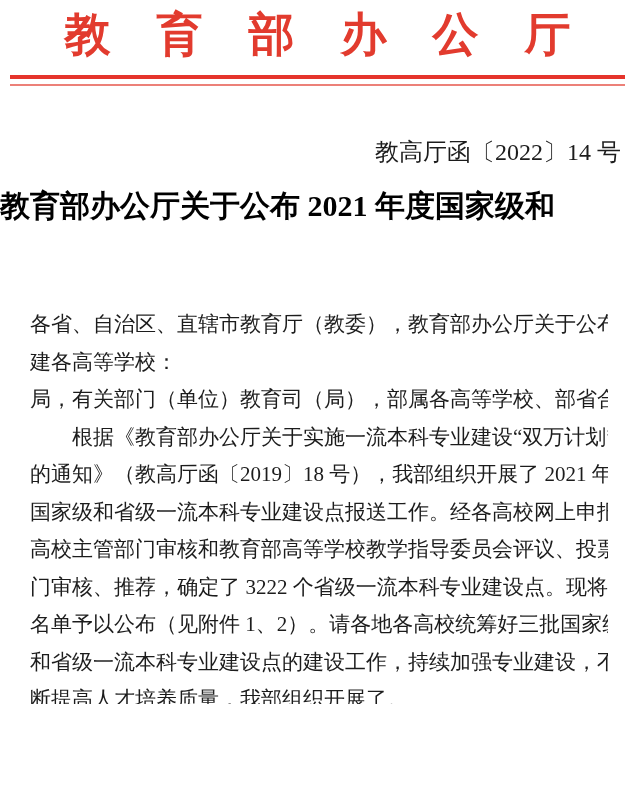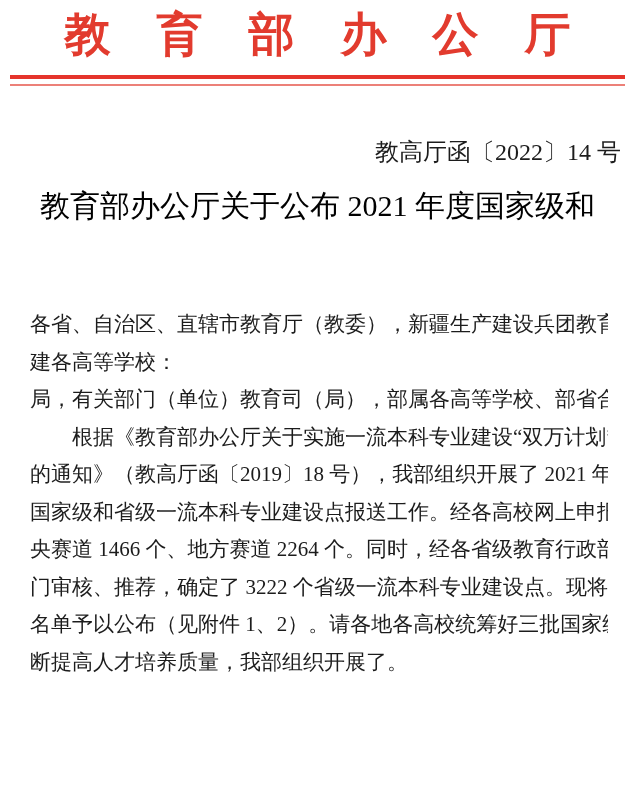--- a/index.html
+++ b/index.html
@@ -53,24 +53,24 @@
     font-size: 24px;
     color: #1c1c1c;
     white-space: nowrap;
   }
   
   .doc-title {
     position: absolute;
     top: 186px;
     left: 0;
     width: 100%;
-    text-align: center;
+    text-align: left;
     font-size: 30px;
     line-height: 40px;
-    font-weight: normal;
+    font-weight: bold;
     color: #000000;
   }
   
   .doc-body {
     position: absolute;
     top: 306px;
     left: 30px;
     width: 578px;
     font-size: 21px;
     line-height: 37.5px;
@@ -101,28 +101,29 @@
   <div class="divider-thin" style="background: rgb(236, 128, 120);"></div>
 
   <div class="doc-number">教高厅函〔2022〕14 号</div>
 
   <div class="doc-title">
     <div>教育部办公厅关于公布 2021 年度国家级和</div>
   </div>
 
   <div class="doc-body">
     <div>
-        <div class="body-line">各省、自治区、直辖市教育厅（教委），新疆生产建设兵团教育</div>
+        <div class="body-line">各省、自治区、直辖市教育厅（教委），教育部办公厅关于公布</div>
         <div class="body-line last">建各高等学校：</div>
         <div class="body-line">局，有关部门（单位）教育司（局），部属各高等学校、部省合</div>
       </div>
     <div>
         <div class="body-line indent">根据《教育部办公厅关于实施一流本科专业建设“双万计划”</div>
         <div class="body-line">的通知》（教高厅函〔2019〕18 号），我部组织开展了 2021 年度</div>
         <div class="body-line">国家级和省级一流本科专业建设点报送工作。经各高校网上申报、</div>
-        <div class="body-line">央赛道 1466 个、地方赛道 2264 个。同时，经各省级教育行政部</div>
+        <div class="body-line">高校主管部门审核和教育部高等学校教学指导委员会评议、投票</div>
         <div class="body-line">门审核、推荐，确定了 3222 个省级一流本科专业建设点。现将</div>
         <div class="body-line">名单予以公布（见附件 1、2）。请各地各高校统筹好三批国家级</div>
+        <div class="body-line">和省级一流本科专业建设点的建设工作，持续加强专业建设，不</div>
         <div class="body-line last">断提高人才培养质量，我部组织开展了。</div>
       </div>
   </div>
 
 </div>
 
 </body></html>

